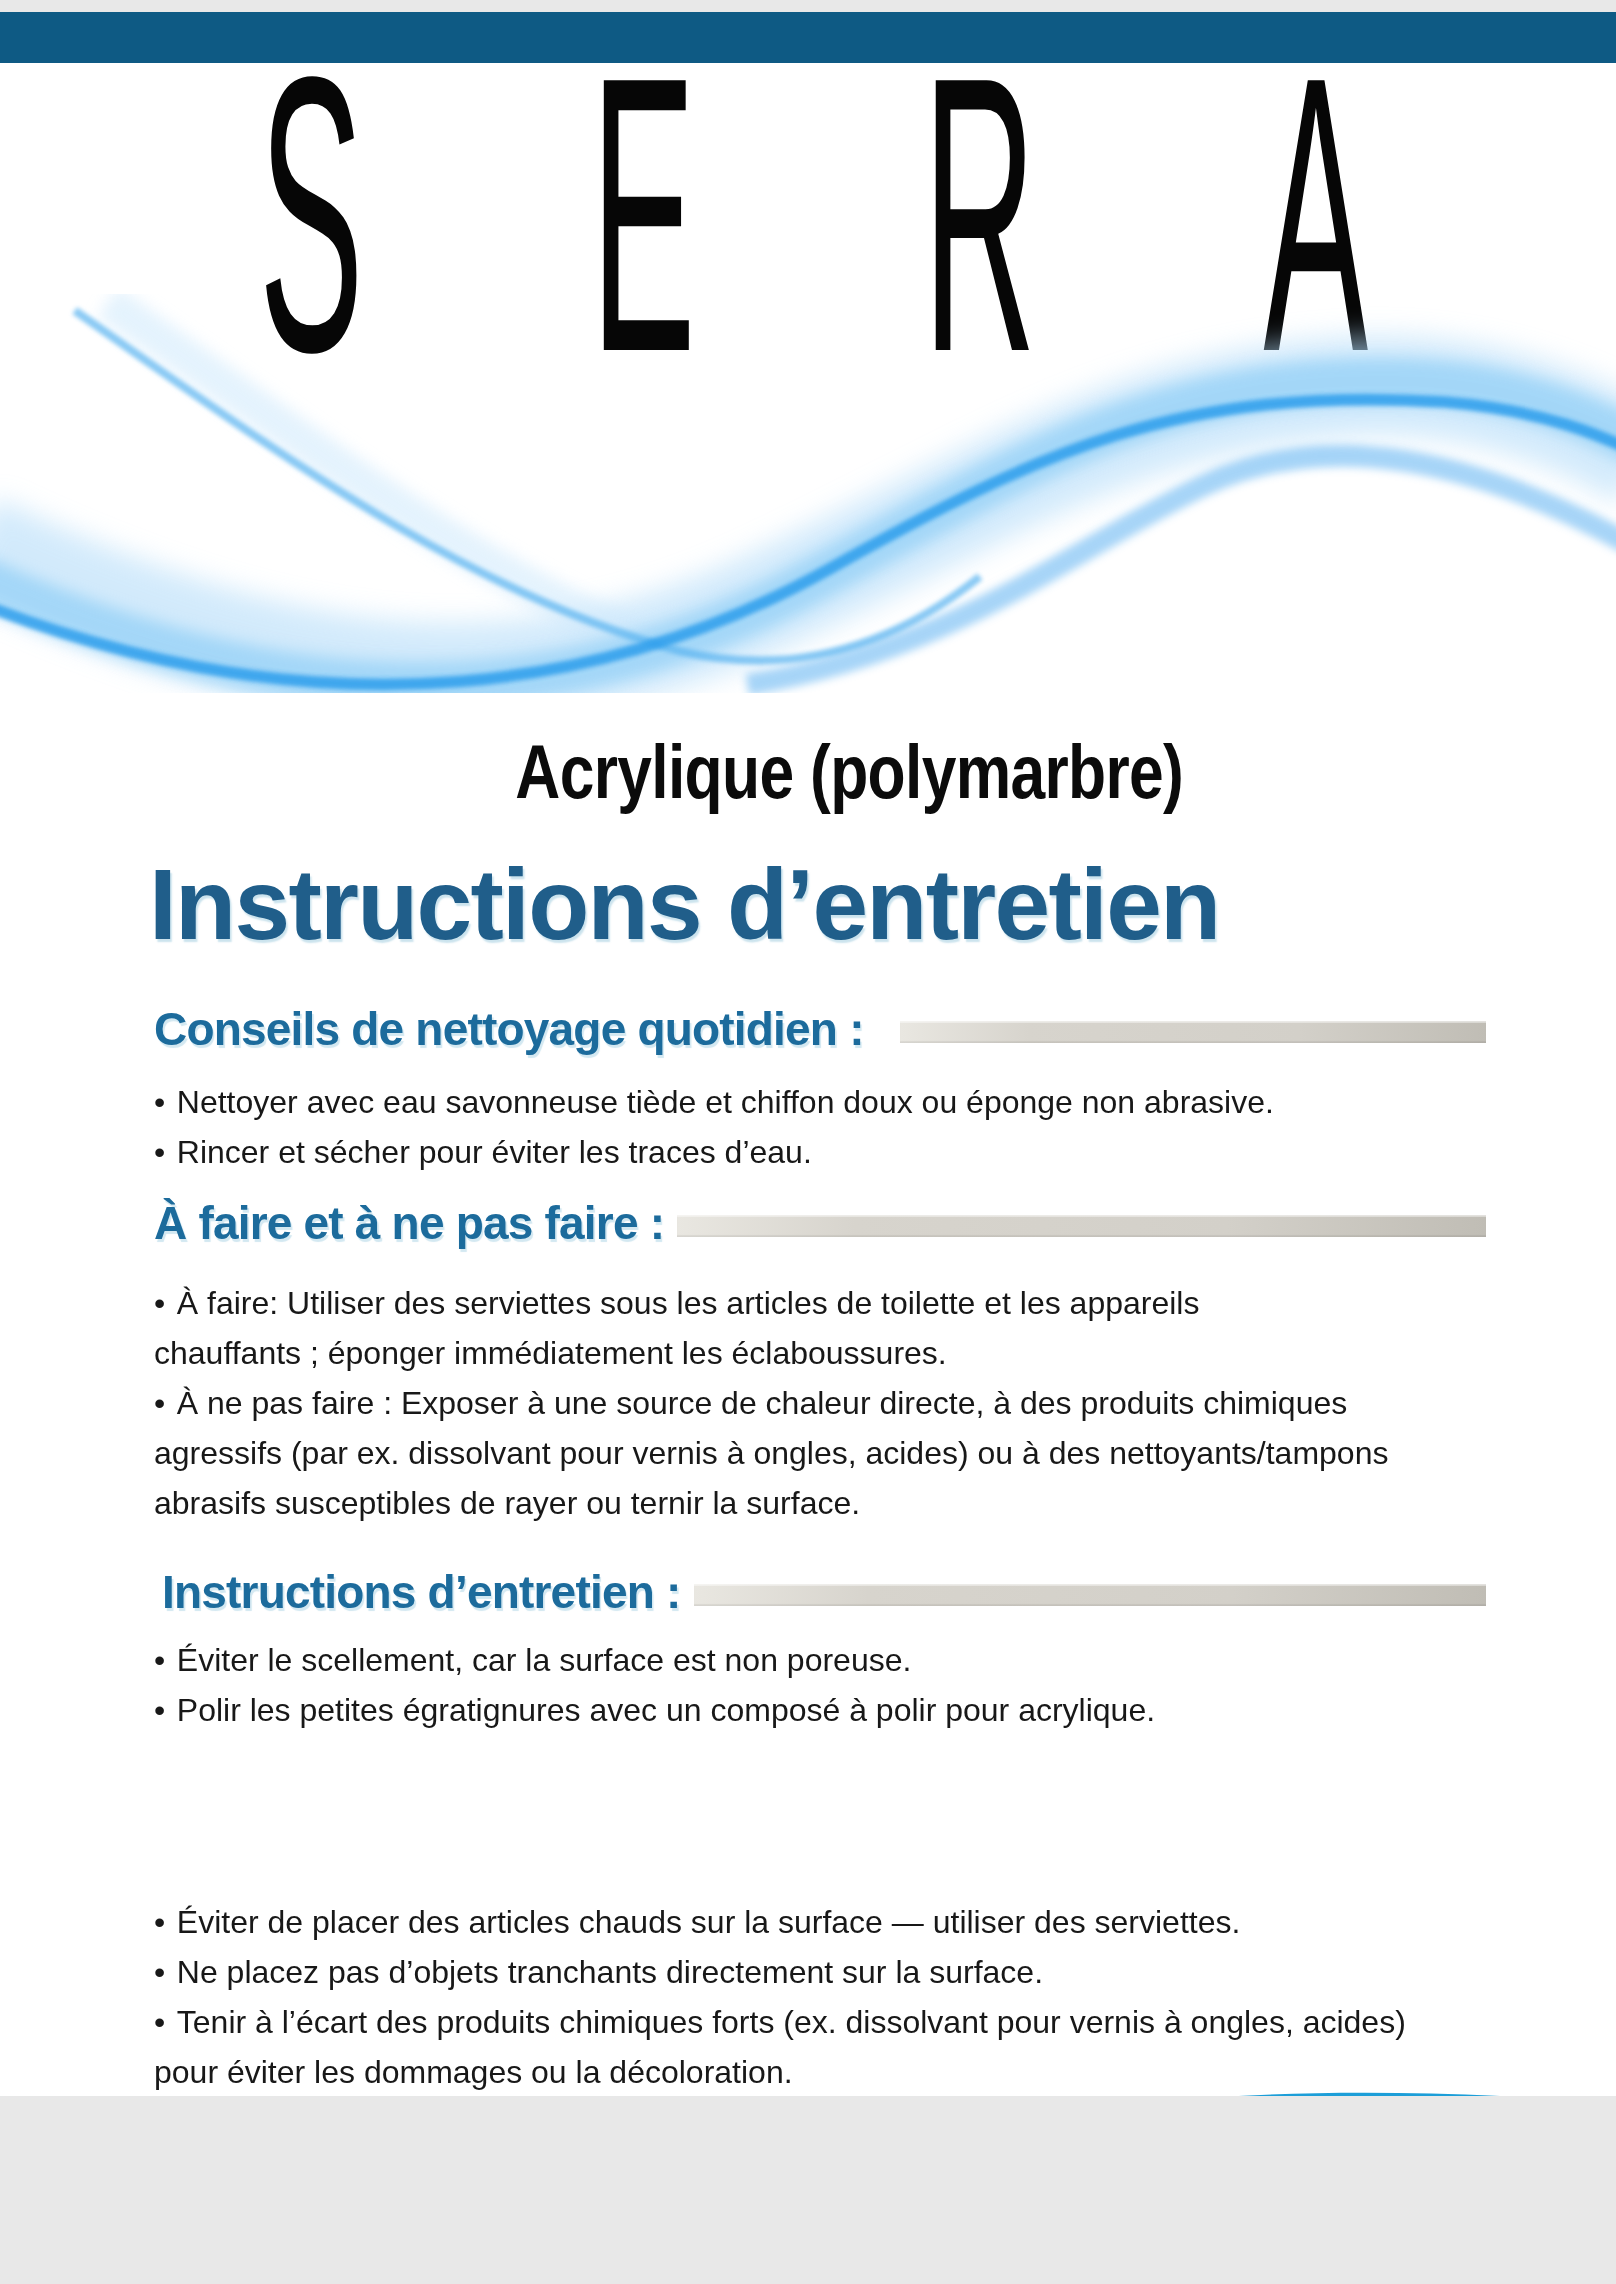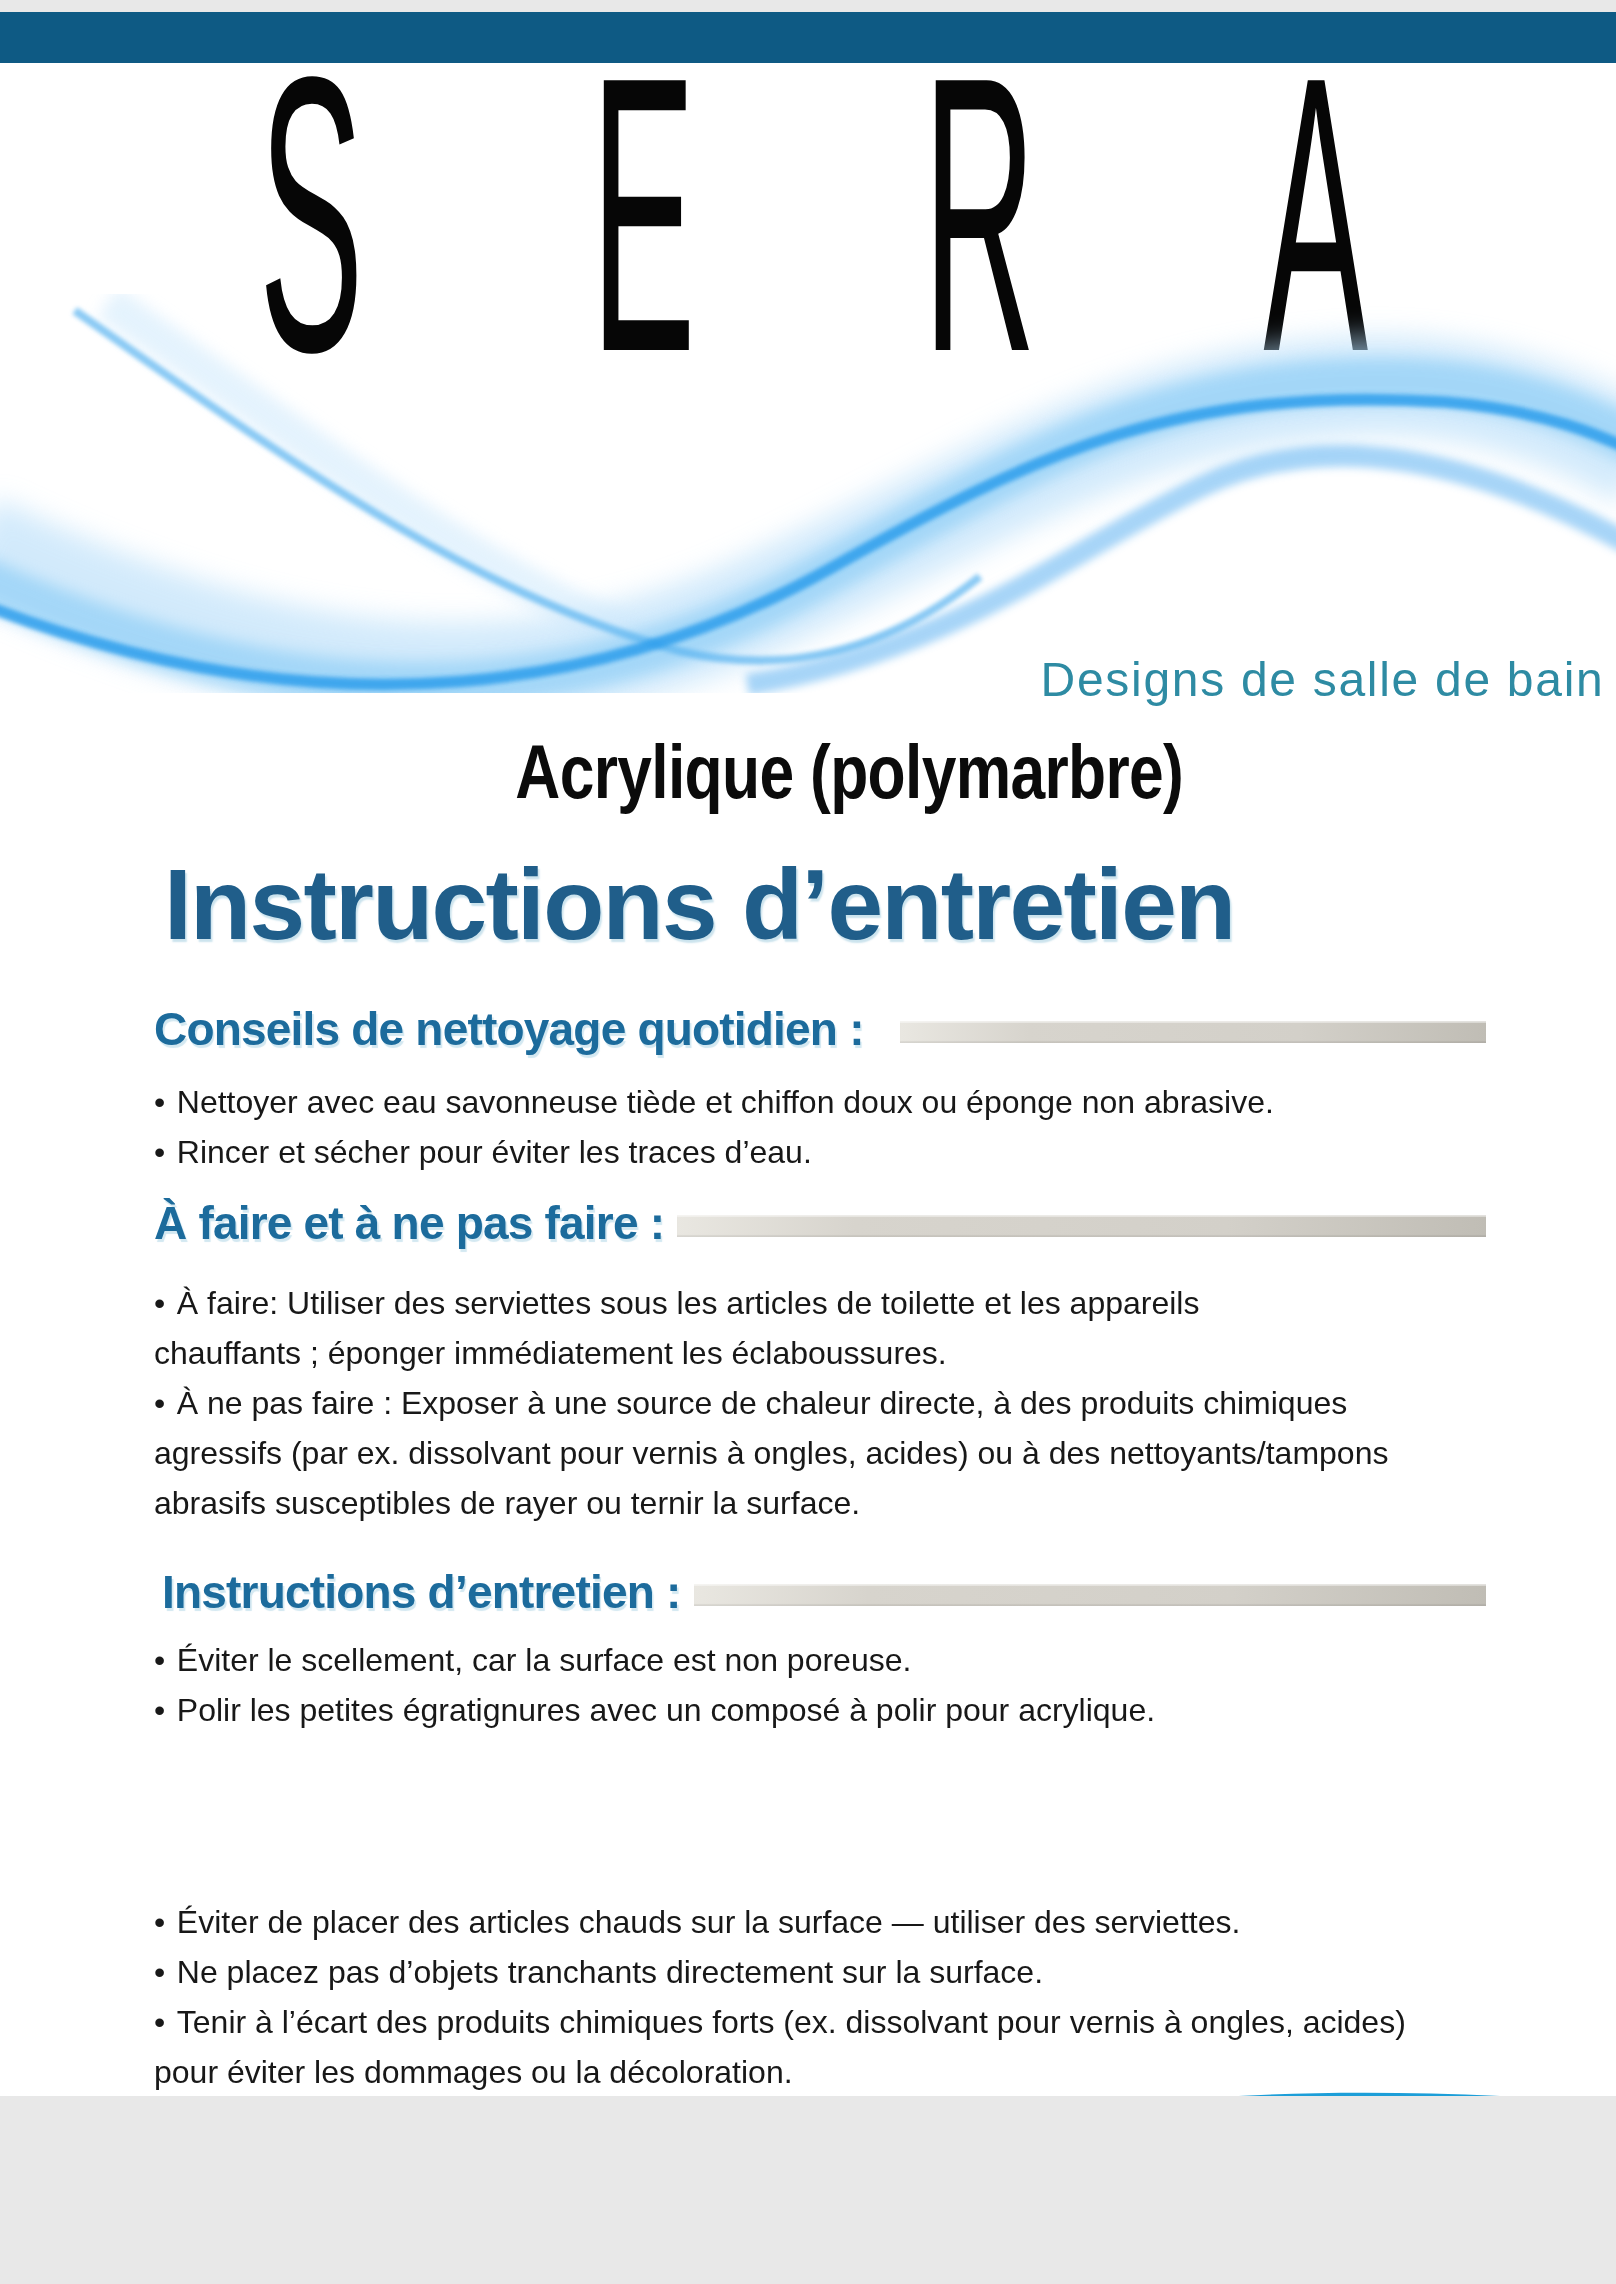--- a/index.html
+++ b/index.html
@@ -26,21 +26,21 @@
   .material{
     position:absolute;left:0;right:0;top:716px;text-align:center;
     transform:translateX(41px);white-space:nowrap;
   }
   .material .inner{
     display:inline-block;font-size:76px;font-weight:700;letter-spacing:-0.8px;
     color:#0b0b0b;transform:scaleX(0.82);transform-origin:center;
   }
   
   .page-title{
-    position:absolute;left:164px;top:835px;font-size:100px;font-weight:700;
+    position:absolute;left:149px;top:835px;font-size:100px;font-weight:700;
     letter-spacing:-1.7px;color:#205e8a;white-space:nowrap;
     text-shadow:1.7px 3.3px 1.7px rgba(125,185,210,0.40);
   }
   
   .sec-head{
     position:absolute;left:154px;right:130px;display:flex;align-items:center;gap:13.3px;
   }
   .sec-head .ht{
     font-size:46px;font-weight:700;letter-spacing:-0.8px;color:#1c6b9c;white-space:nowrap;
     text-shadow:1.7px 2.5px 0.8px rgba(130,190,215,0.35);
@@ -91,21 +91,20 @@
         </filter>
     </defs>
     <path d="M -30,300 C 350,480 620,500 900,380 C 1180,255 1350,120 1650,110 C 1770,108 1880,140 1980,200" fill="none" stroke="#b5ddf9" stroke-width="120" opacity="0.60" filter="url(#b16)"></path>
     <path d="M 130,10 C 360,170 560,330 780,420" fill="none" stroke="#cfe9fc" stroke-width="44" opacity="0.55" filter="url(#b9)"></path>
     <path d="M -30,340 C 360,520 680,500 950,360 C 1220,215 1380,95 1700,105 C 1830,110 1920,150 1990,190" fill="none" stroke="#7ec7f5" stroke-width="55" opacity="0.55" filter="url(#b9)"></path>
     <path d="M 900,470 C 1150,430 1300,300 1450,230 C 1600,160 1780,200 1960,300" fill="none" stroke="#4faaf0" stroke-width="26" opacity="0.50" filter="url(#b5)"></path>
     <path d="M 90,20 C 320,180 560,360 820,430 C 960,462 1080,420 1180,340" fill="none" stroke="#5ab4f0" stroke-width="10" opacity="0.70" filter="url(#b2)"></path>
     <path d="M -30,370 C 400,540 750,470 1000,330 C 1250,190 1420,110 1740,130 C 1860,140 1930,170 1990,200" fill="none" stroke="#2f9fec" stroke-width="14" opacity="0.85" filter="url(#b2)"></path>
   </svg>
 
-  <div class="tagline">Designs de salle de bain</div>
 
   <div class="material">
     <span class="inner">Acrylique (polymarbre)</span>
   </div>
 
   <div class="page-title">Instructions d’entretien</div>
 
   <div class="sec-head sh1">
     <span class="ht">Conseils de nettoyage quotidien :</span>
     <span class="rule"></span>

